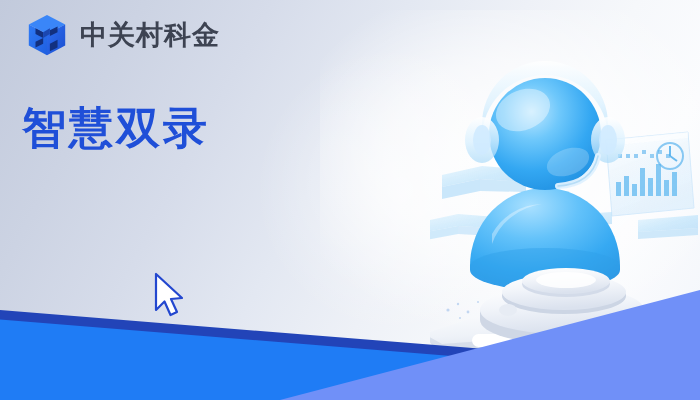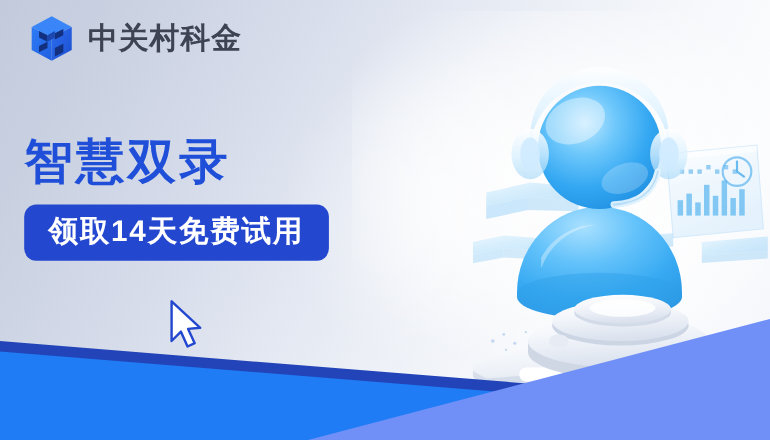--- a/index.html
+++ b/index.html
@@ -96,21 +96,20 @@
     line-height: 1;
     white-space: nowrap;
   }
 
   
   .copy {
     position: absolute;
     left: 22px;
     top: 104px;
     width: 400px;
-    margin-top: 20px;
   }
   .headline {
     font-size: 44px;
     font-weight: 700;
     color: #1f4fd8;
     letter-spacing: 3px;
     line-height: 1.08;
     margin: 0 0 14px 0;
     white-space: nowrap;
   }
@@ -346,20 +345,19 @@
       <path d="M20 27 L20 33 L12 37 L12 31 Z" fill="#12307f"></path>
       <path d="M27 19 L35 15 L35 21 L27 25 Z" fill="#12307f"></path>
       <path d="M27 33 L35 29 L35 37 L27 41 Z" fill="#12307f"></path>
       <path d="M20 21 L27 17 L27 23 L20 27 Z" fill="#1b47b0"></path>
     </svg>
     <span class="logo-text">中关村科金</span>
   </div>
 
   <div class="copy">
     <h1 class="headline">智慧双录</h1>
-    <button class="cta">领取14天免费试用</button>
   </div>
 
   <svg class="cursor" viewBox="0 0 34 48">
     <path d="M4 2 L4 38 L12.5 29.5 L18.5 43 L25 40 L19 27 L30 26 Z" fill="#ffffff" stroke="#2347cf" stroke-width="2.2" stroke-linejoin="round"></path>
   </svg>
 
 </div>
 
 </body></html>

